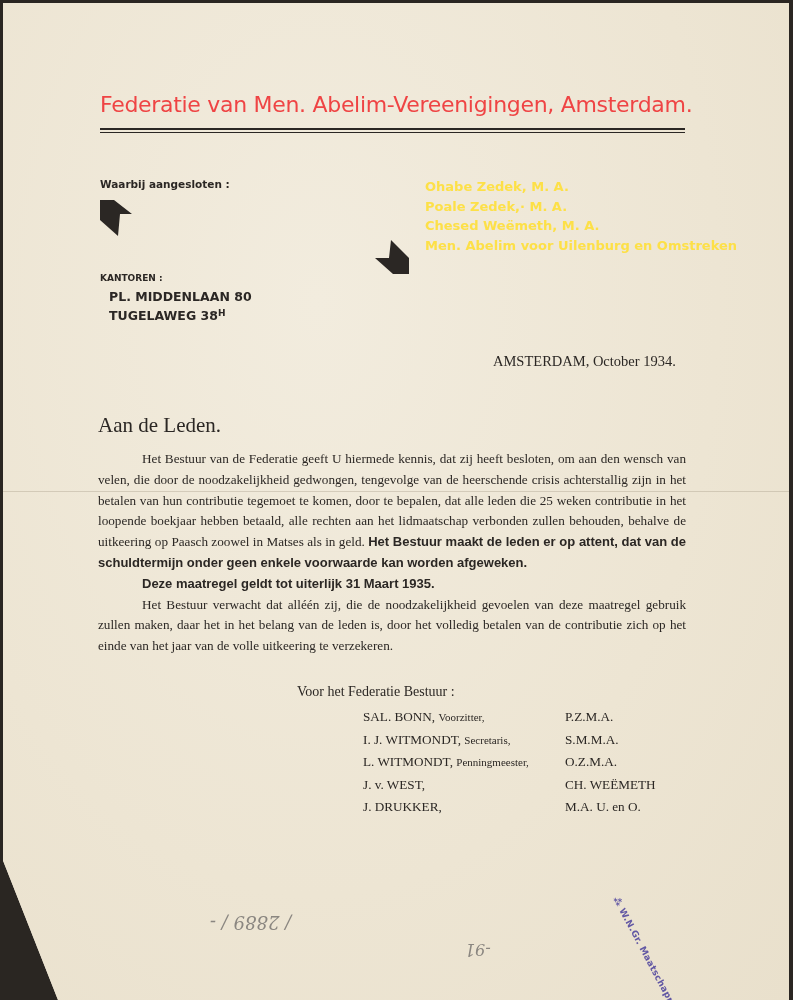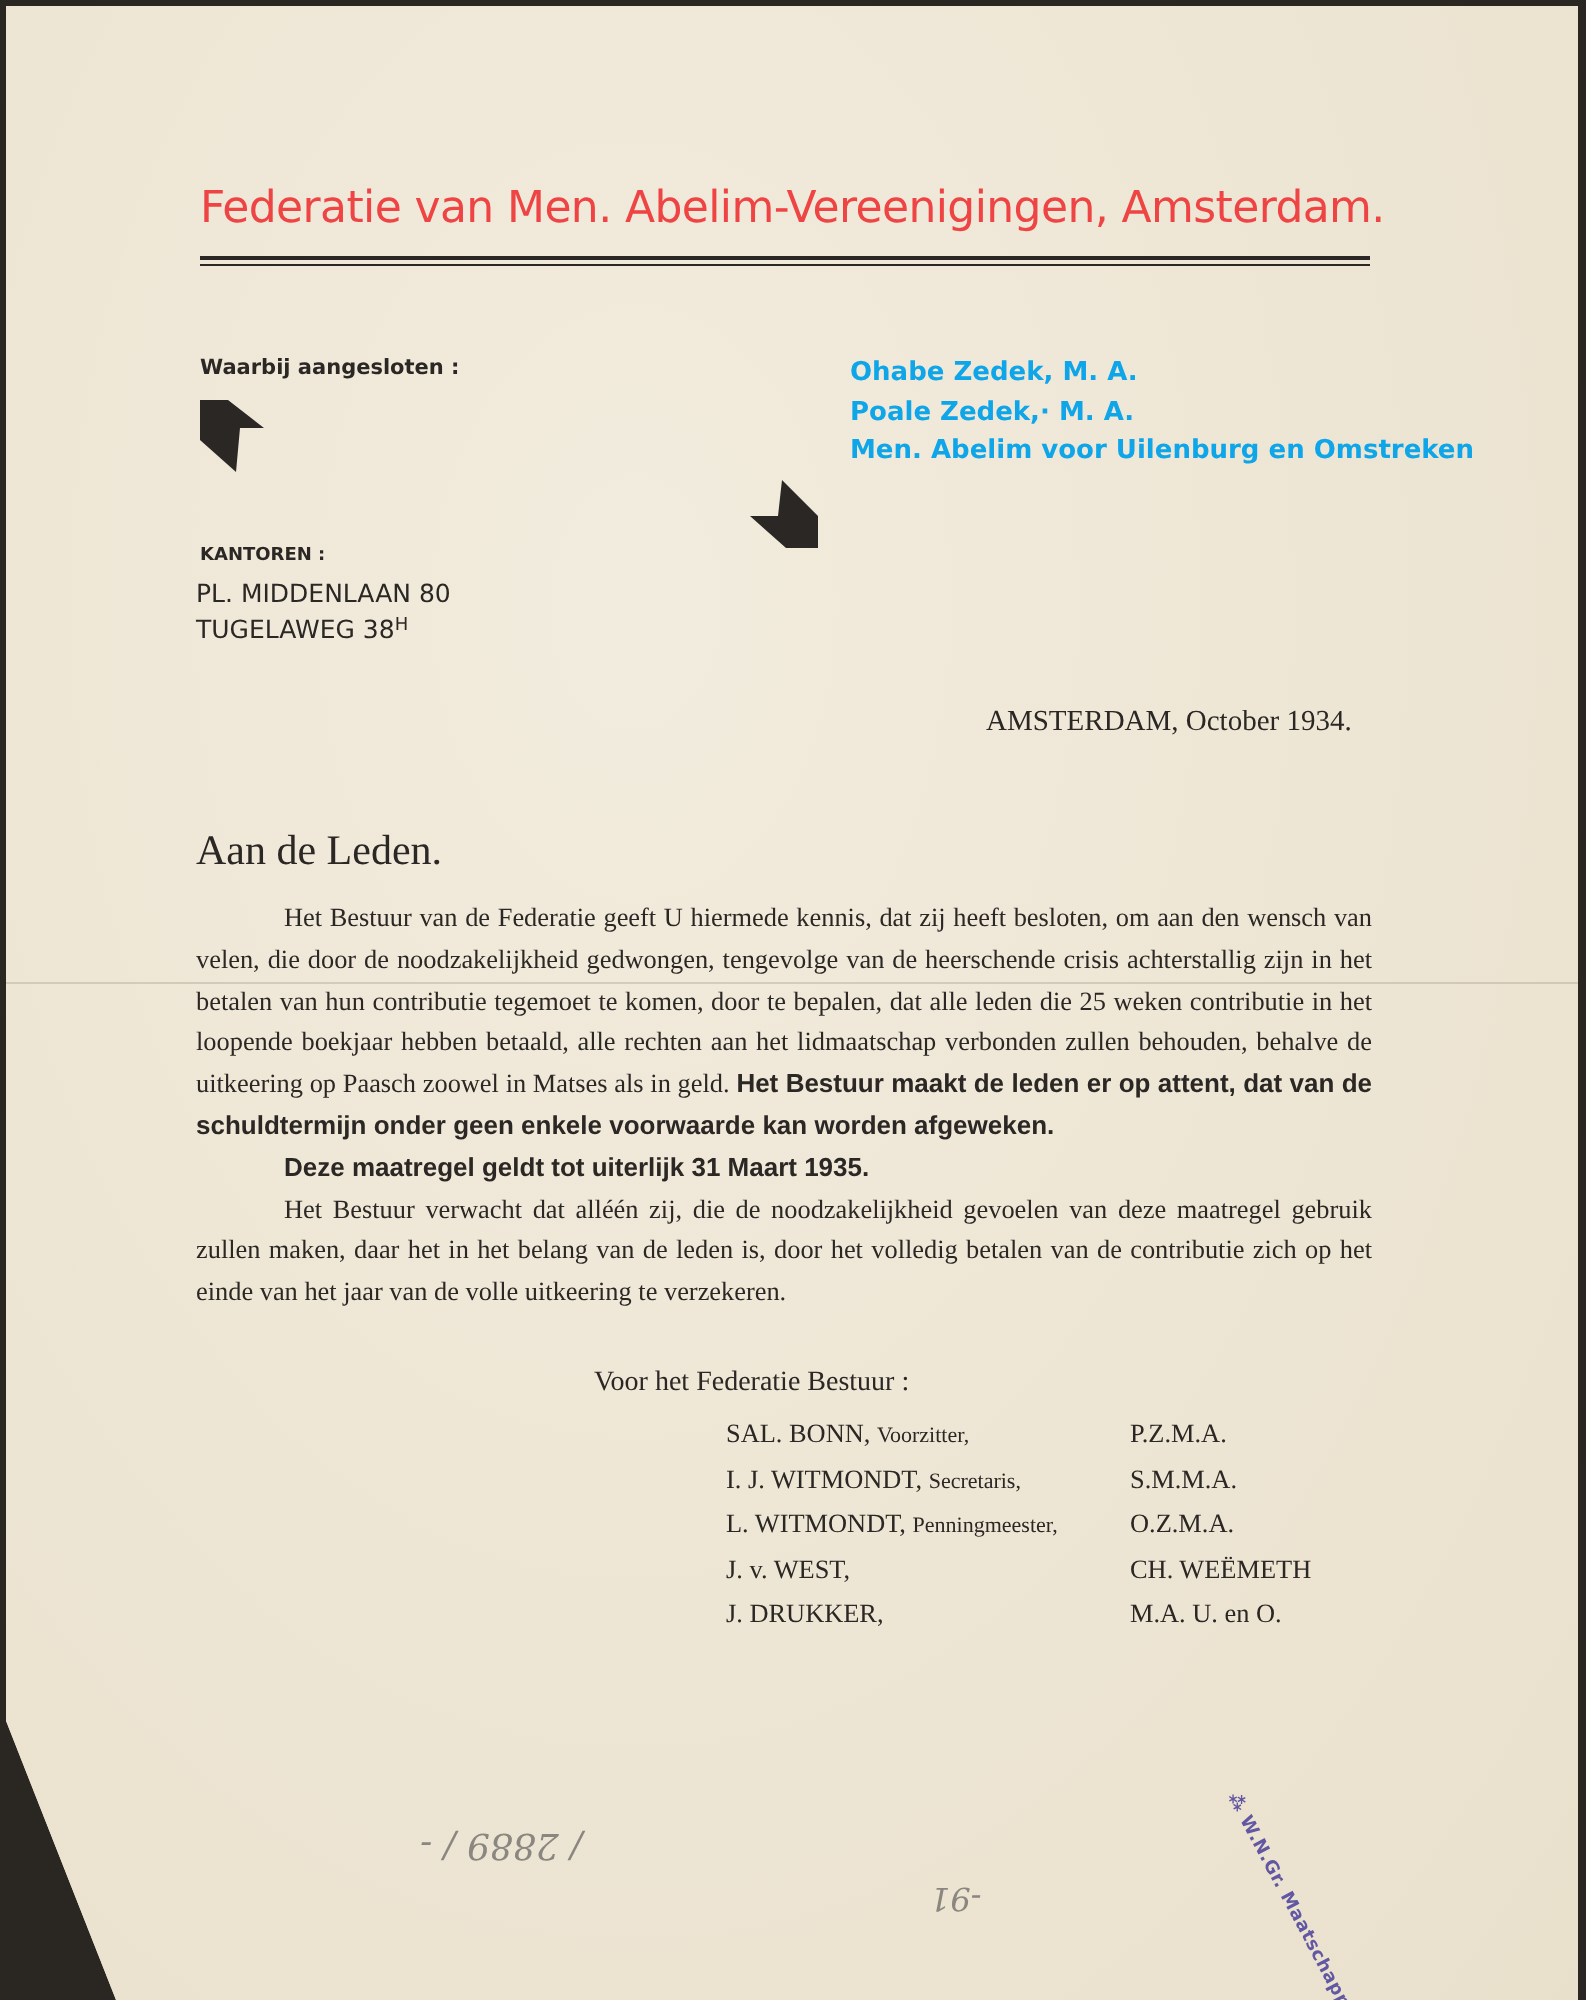--- a/index.html
+++ b/index.html
@@ -30,30 +30,30 @@
   }
   .affiliated-label {
     position: absolute; left: 100px; top: 178px;
     font-family: "DejaVu Sans", sans-serif; font-size: 10.5px; font-weight: bold;
   }
   .logo-left { position: absolute; left: 100px; top: 200px; width: 34px; height: 36px; }
   .logo-right { position: absolute; left: 375px; top: 240px; width: 34px; height: 34px; }
   .member-list {
     position: absolute; left: 425px; top: 177px;
     font-family: "DejaVu Sans", sans-serif; font-size: 13px; font-weight: bold;
-    line-height: 19.5px; color: #0ea5e9;
+    line-height: 19.5px; color: #fde047;
   }
   .member-list div { white-space: nowrap; }
   .offices-label {
     position: absolute; left: 100px; top: 273px;
     font-family: "DejaVu Sans", sans-serif; font-size: 9px; font-weight: bold;
   }
   .address {
-    position: absolute; left: 98px; top: 288px;
-    font-family: "DejaVu Sans", sans-serif; font-size: 12.5px; font-weight: normal;
+    position: absolute; left: 109px; top: 288px;
+    font-family: "DejaVu Sans", sans-serif; font-size: 12.5px; font-weight: bold;
     line-height: 17px;
   }
   .address sup { font-size: 9px; vertical-align: 4px; }
   .dateline {
     position: absolute; left: 493px; top: 353px; font-size: 14.5px; white-space: nowrap;
   }
   .salutation {
     position: absolute; left: 98px; top: 413px; font-size: 21px;
   }
   .body-text {
@@ -105,20 +105,21 @@
   <polygon points="0,0 14,0 32,14 20,14 18,36 0,20" fill="#2b2724"></polygon>
 </svg>
 
 <svg class="logo-right" viewBox="0 0 34 34">
   <polygon points="16,0 34,18 34,34 18,34 0,18 14,18" fill="#2b2724"></polygon>
 </svg>
 
 <div class="member-list">
   <div>Ohabe Zedek, M. A.</div>
   <div>Poale Zedek,· M. A.</div>
+  <div>Chesed Weëmeth, M. A.</div>
   <div>Men. Abelim voor Uilenburg en Omstreken</div>
 </div>
 
 <div class="offices-label">KANTOREN :</div>
 <div class="address">
   <div><span>PL. MIDDENLAAN 80</span></div>
   <div><span>TUGELAWEG 38</span><sup>H</sup></div>
 </div>
 
 <div class="dateline">AMSTERDAM, October 1934.</div>

